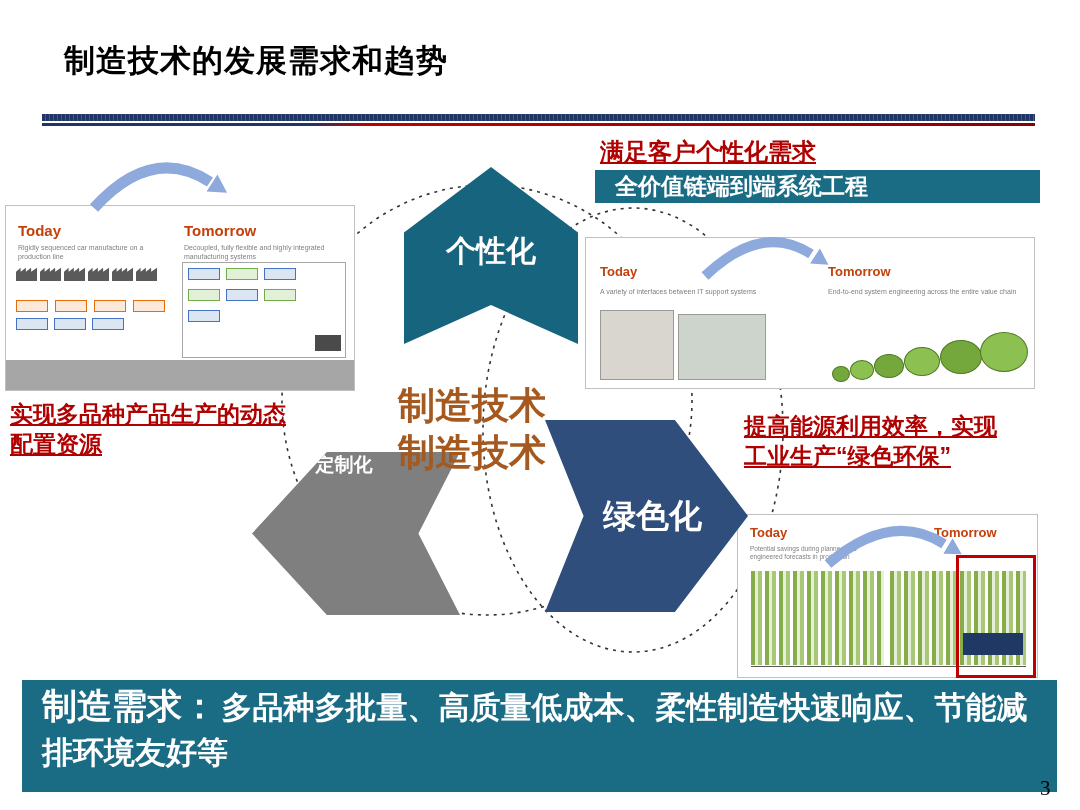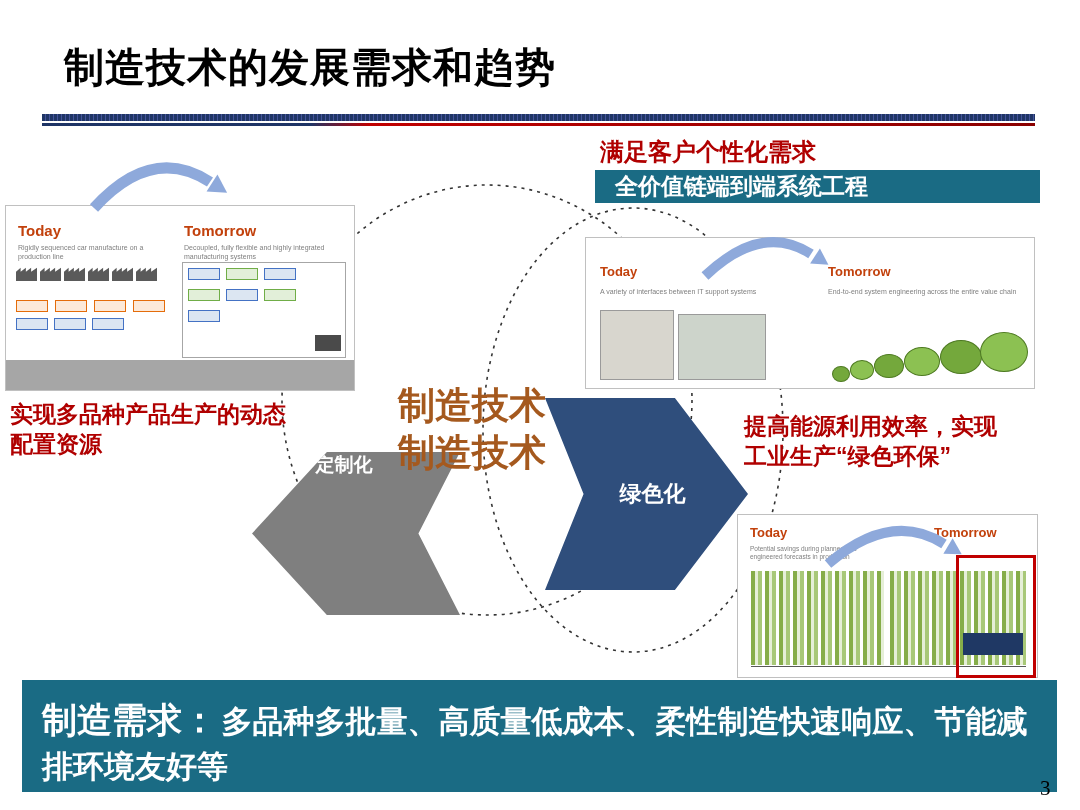--- a/index.html
+++ b/index.html
@@ -1,19 +1,19 @@
 <!DOCTYPE html>
 <html><head>
 <meta charset="utf-8">
 <style>
   html,body{margin:0;padding:0;background:#fff;}
   #canvas{position:relative;width:1080px;height:810px;background:#ffffff;overflow:hidden;
           font-family:"Liberation Sans","DejaVu Sans",sans-serif;}
   
-  .slide-title{position:absolute;left:64px;top:40px;margin:0;font-size:40px;font-weight:bold;color:#000;letter-spacing:1px;z-index:5;}
+  .slide-title{position:absolute;left:64px;top:40px;margin:0;font-size:31px;font-weight:bold;color:#000;letter-spacing:1px;z-index:5;}
   
   .rule{position:absolute;left:42px;top:114px;width:993px;z-index:2;}
   .rule-top{height:7px;background:repeating-linear-gradient(90deg,#1F3566 0px,#1F3566 3px,#44549A 3px,#44549A 4px);}
   .rule-bot{height:3px;margin-top:2px;background:linear-gradient(90deg,#1F3566 0%,#1F3566 27%,#C00000 33%,#8A0000 100%);}
   
   .dots{position:absolute;left:0;top:0;z-index:1;pointer-events:none;}
   
   .panel{position:absolute;background:#fff;border:1px solid #C0C0C0;z-index:2;box-sizing:border-box;}
   #fig-left{left:5px;top:205px;width:350px;height:186px;}
   #fig-right{left:585px;top:237px;width:450px;height:152px;}
@@ -49,37 +49,37 @@
   .navybar{position:absolute;left:225px;top:118px;width:60px;height:22px;background:#1F3864;}
   .axis{position:absolute;left:13px;top:151px;width:275px;border-top:1px solid #595959;}
   
   .chev{position:absolute;z-index:3;display:flex;justify-content:center;color:#fff;font-weight:bold;}
   #chev-top{left:404px;top:167px;width:174px;height:177px;background:#16647E;font-size:30px;
             clip-path:polygon(50% 0%,100% 37%,100% 100%,50% 78%,0% 100%,0% 37%);
             align-items:flex-start;padding-top:64px;box-sizing:border-box;}
   #chev-left{left:252px;top:452px;width:208px;height:163px;background:#7F7F7F;font-size:19px;
              clip-path:polygon(0% 50%,36% 0%,100% 0%,80% 50%,100% 100%,36% 100%);align-items:flex-start;}
   #chev-left span{transform:translateX(-12px);}
-  #chev-right{left:545px;top:398px;width:203px;height:192px;background:#2F4E7C;font-size:22px;
+  #chev-right{left:545px;top:420px;width:203px;height:192px;background:#2F4E7C;font-size:33px;
               clip-path:polygon(100% 50%,64% 0%,0% 0%,19% 50%,0% 100%,64% 100%);align-items:center;}
   #chev-right span{transform:translateX(6px);}
   
   .center-text{position:absolute;left:398px;top:382px;z-index:4;color:#A5591E;font-weight:bold;font-size:37px;line-height:1.28;}
   
-  .red-note{position:absolute;color:#B00000;font-weight:bold;z-index:4;line-height:1.3;}
+  .red-note{position:absolute;color:#B00000;font-weight:bold;z-index:4;line-height:1.3;text-decoration:underline;}
   #note-customer{left:600px;top:136px;font-size:24px;}
   #note-left{left:10px;top:400px;font-size:23px;}
   #note-right{left:744px;top:412px;font-size:23px;}
   
   .banner{position:absolute;color:#fff;font-weight:bold;z-index:2;display:flex;align-items:center;
           padding-left:20px;box-sizing:border-box;}
   #banner-vc{left:595px;top:170px;width:445px;height:33px;background:#1A6B84;font-size:23px;}
   #banner-green{left:737px;top:479px;width:302px;height:32px;background:#2E4372;font-size:22px;}
   .bottom-banner{position:absolute;left:22px;top:680px;width:1035px;height:112px;background:#1A6B84;color:#fff;
-                 z-index:2;padding:15px 20px;box-sizing:border-box;font-weight:bold;line-height:1.42;}
+                 z-index:2;padding:1px 20px;box-sizing:border-box;font-weight:bold;line-height:1.42;}
   .bottom-banner .lead{font-size:35px;}
   .bottom-banner .bodytxt{font-size:31px;}
   
   .arrow{position:absolute;z-index:3;}
   #arrow-left{left:82px;top:150px;}
   #arrow-right{left:695px;top:226px;}
   #arrow-bottom{left:816px;top:516px;}
   
   .page-num{position:absolute;left:1040px;top:776px;font-size:21px;color:#000;z-index:5;
             font-family:"Liberation Serif","DejaVu Serif",serif;}
@@ -146,20 +146,23 @@
       <span class="seg" style="left:110px;top:14px;width:40px;height:32px;"></span>
       <span class="seg alt" style="left:150px;top:6px;width:46px;height:38px;"></span>
     </div>
   </div>
 
   <svg id="arrow-right" class="arrow" width="135" height="58">
     <path d="M10 50 Q67 -4 116 28" stroke="#8EA9DB" stroke-width="10" fill="none"></path>
     <polygon points="0,-9 16,0 0,9" fill="#8EA9DB" transform="translate(120,30) rotate(33)"></polygon>
   </svg>
 
+  <div class="chev" id="chev-top">
+    <span>个性化</span>
+  </div>
   <div class="chev" id="chev-left">
     <span>定制化</span>
   </div>
   <div class="chev" id="chev-right">
     <span>绿色化</span>
   </div>
 
   <div class="center-text">
     <div>制造技术</div>
     <div>制造技术</div>

